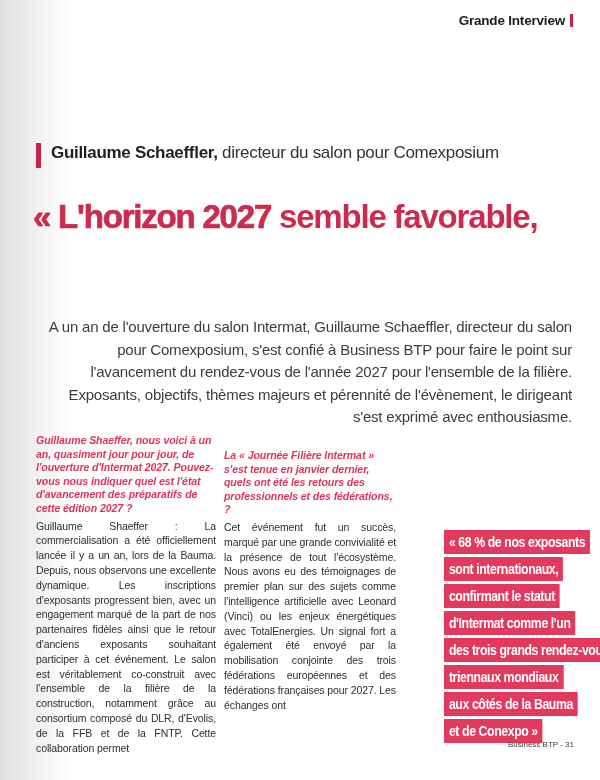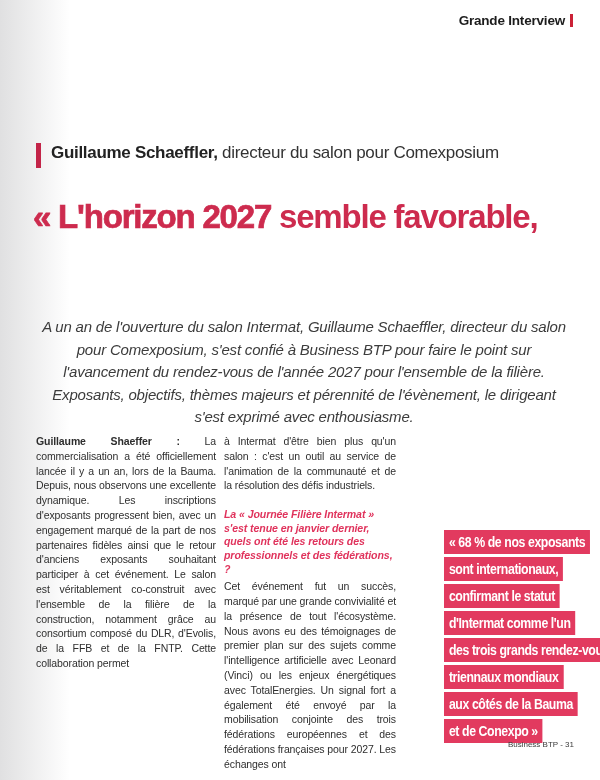--- a/index.html
+++ b/index.html
@@ -41,22 +41,21 @@
     font-size: 33px; line-height: 39px; letter-spacing: -1.2px;
     white-space: nowrap;
     margin-top: 18px;
   }
   .headline .lead { -webkit-text-stroke: 0.7px #cd2b4e; }
 
   
   .intro {
     position: absolute; left: 36px; top: 316px; width: 536px;
     font-size: 15px; line-height: 22.5px; color: #3c3c3c; letter-spacing: -0.2px;
-    text-align: center;
-    font-style: italic;
+    text-align: right;
   }
 
   
   .columns {
     position: absolute; left: 36px; top: 434px; width: 546px;
     display: flex; gap: 8px;
   }
   .col-1 { width: 180px; flex: 0 0 auto; }
   .col-2 { width: 172px; flex: 0 0 auto; }
   .col-3 { width: 184px; flex: 0 0 auto; padding-left: 40px; }
@@ -64,21 +63,21 @@
   .q {
     color: #e0335c; font-weight: bold; font-style: italic;
     font-size: 10.6px; line-height: 13.6px; letter-spacing: -0.1px;
     margin-bottom: 3px;
   }
   .q.q2 { margin-top: 15px; }
   .a {
     color: #2e2e2e; font-size: 10.5px; line-height: 14.8px;
     text-align: justify; letter-spacing: -0.1px;
   }
-  .a .speaker { font-weight: bold; }
+  .a .speaker { font-weight: normal; }
 
   
   .quote {
     margin-top: 96px;
     transform: scaleX(0.82); transform-origin: left top;
     width: 226px;
   }
   .quote-line {
     display: table;
     background: #e23a5f; color: #ffffff;
@@ -112,24 +111,24 @@
 </div>
 
 <h1 class="headline">
   <div><span class="lead">« L'horizon 2027</span><span> semble favorable,</span></div>
 </h1>
 
 <p class="intro">A un an de l'ouverture du salon Intermat, Guillaume Schaeffler, directeur du salon pour Comexposium, s'est confié à Business BTP pour faire le point sur l'avancement du rendez-vous de l'année 2027 pour l'ensemble de la filière. Exposants, objectifs, thèmes majeurs et pérennité de l'évènement, le dirigeant s'est exprimé avec enthousiasme.</p>
 
 <div class="columns">
   <div class="col-1">
+    <p class="q">Guillaume Shaeffer, nous voici à un an, quasiment jour pour jour, de l'ouverture d'Intermat 2027. Pouvez-vous nous indiquer quel est l'état d'avancement des préparatifs de cette édition 2027 ?</p>
     <p class="a"><span class="speaker">Guillaume Shaeffer :</span><span> La commercialisation a été officiellement lancée il y a un an, lors de la Bauma. Depuis, nous observons une excellente dynamique. Les inscriptions d'exposants progressent bien, avec un engagement marqué de la part de nos partenaires fidèles ainsi que le retour d'anciens exposants souhaitant participer à cet événement. Le salon est véritablement co-construit avec l'ensemble de la filière de la construction, notamment grâce au consortium composé du DLR, d'Evolis, de la FFB et de la FNTP. Cette collaboration permet</span></p>
   </div>
   <div class="col-2">
-    <p class="a">à Intermat d'être bien plus qu'un salon : c'est un outil au service de l'animation de la communauté et de la résolution des défis industriels.</p>
     <p class="q q2">La « Journée Filière Intermat » s'est tenue en janvier dernier, quels ont été les retours des professionnels et des fédérations, ?</p>
     <p class="a">Cet événement fut un succès, marqué par une grande convivialité et la présence de tout l'écosystème. Nous avons eu des témoignages de premier plan sur des sujets comme l'intelligence artificielle avec Leonard (Vinci) ou les enjeux énergétiques avec TotalEnergies. Un signal fort a également été envoyé par la mobilisation conjointe des trois fédérations européennes et des fédérations françaises pour 2027. Les échanges ont</p>
   </div>
   <div class="col-3">
     <div class="quote">
       <div class="quote-line">« 68 % de nos exposants</div>
       <div class="quote-line">sont internationaux,</div>
       <div class="quote-line">confirmant le statut</div>
       <div class="quote-line">d'Intermat comme l'un</div>
       <div class="quote-line">des trois grands rendez-vous</div>

